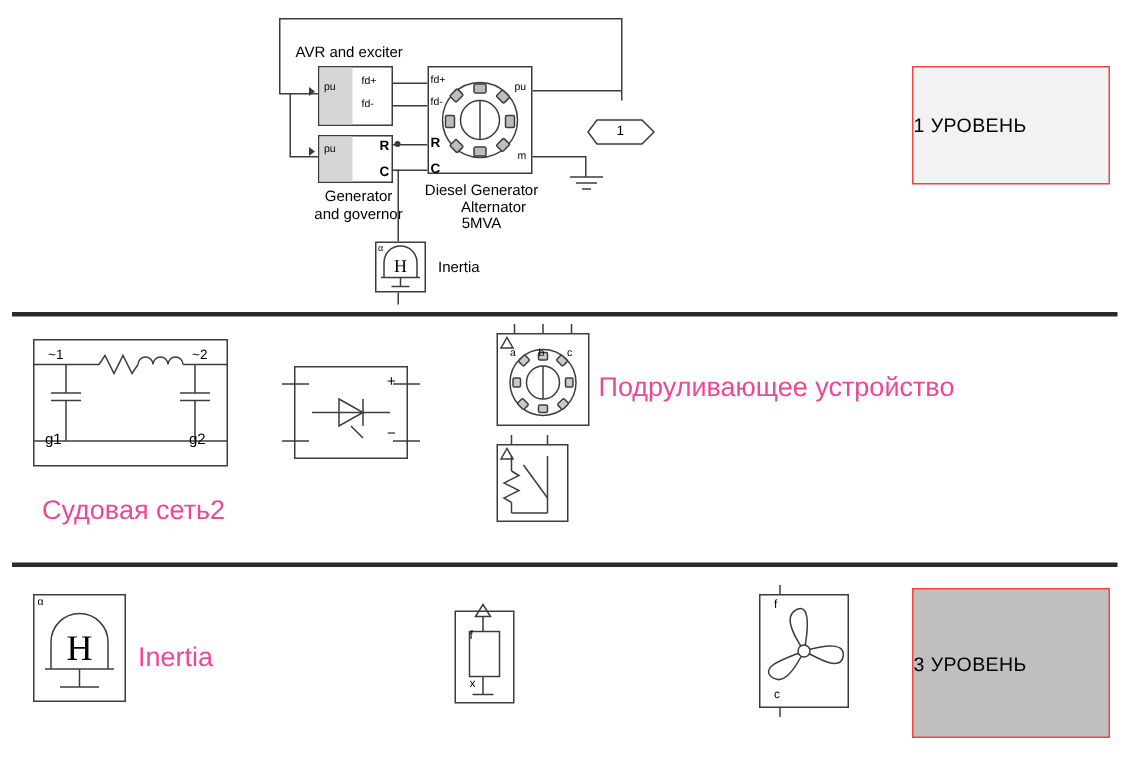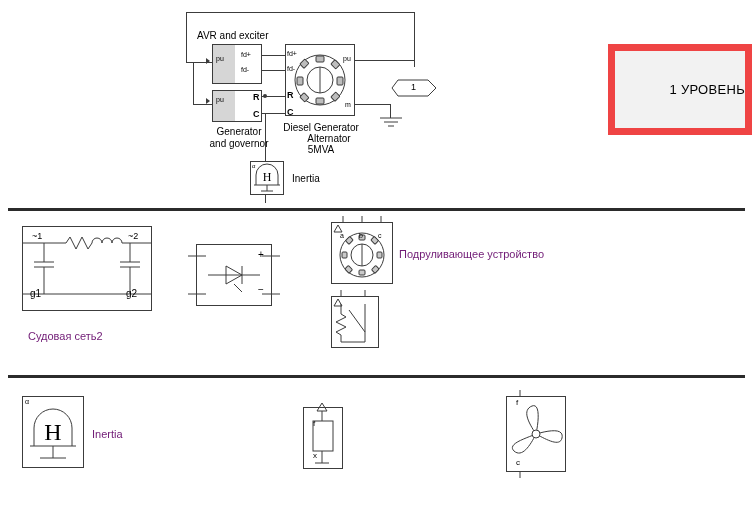--- a/index.html
+++ b/index.html
@@ -21,24 +21,24 @@
   .abs { position: absolute; }
   .divider {
     position: absolute;
     left: 8px;
     width: 737px;
     height: 3px;
     background: #2b2b2b;
   }
   .level-box {
     position: absolute;
-    border: 7px solid #ef4444;
+    border: 1px solid #ef4444;
     display: flex;
     align-items: center;
-    justify-content: flex-end;
+    justify-content: flex-start;
     font-size: 13px;
     letter-spacing: 0.3px;
     color: #000;
   }
   .lvl1 { background: #f2f2f2; }
   .lvl2 { background: #d9d9d9; }
   .lvl3 { background: #bfbfbf; }
 
   .blk {
     position: absolute;
@@ -55,22 +55,22 @@
   }
   .lbl-c {
     position: absolute;
     font-size: 10px;
     color: #000;
     line-height: 11px;
     text-align: center;
   }
   .cap {
     position: absolute;
-    font-size: 11px;
-    color: #701a75;
+    font-size: 18px;
+    color: #ec4899;
     white-space: nowrap;
   }
   .tiny {
     position: absolute;
     font-size: 7px;
     color: #000;
     line-height: 8px;
     white-space: nowrap;
   }
   .wire {
@@ -91,20 +91,23 @@
 </head>
 <body>
 
 <div id="page">
 
   <div class="divider" style="top:208px;"></div>
   <div class="divider" style="top:375px;"></div>
 
   <div class="level-box lvl1" style="left:608px; top:44px; width:130px; height:77px;">
     <span>1 УРОВЕНЬ</span>
+  </div>
+  <div class="level-box lvl3" style="left:608px; top:392px; width:130px; height:98px;">
+    <span>3 УРОВЕНЬ</span>
   </div>
 
   <div class="wire wh" style="left:186px; top:12px; width:228px;"></div>
   <div class="wire wv" style="left:186px; top:12px; height:50px;"></div>
   <div class="wire wv" style="left:414px; top:12px; height:55px;"></div>
   <div class="wire wh" style="left:186px; top:62px; width:26px;"></div>
   <div class="wire wv" style="left:193px; top:62px; height:42px;"></div>
   <div class="wire wh" style="left:193px; top:104px; width:19px;"></div>
 
   <div class="lbl" style="left:197px; top:30px;">AVR and exciter</div>

